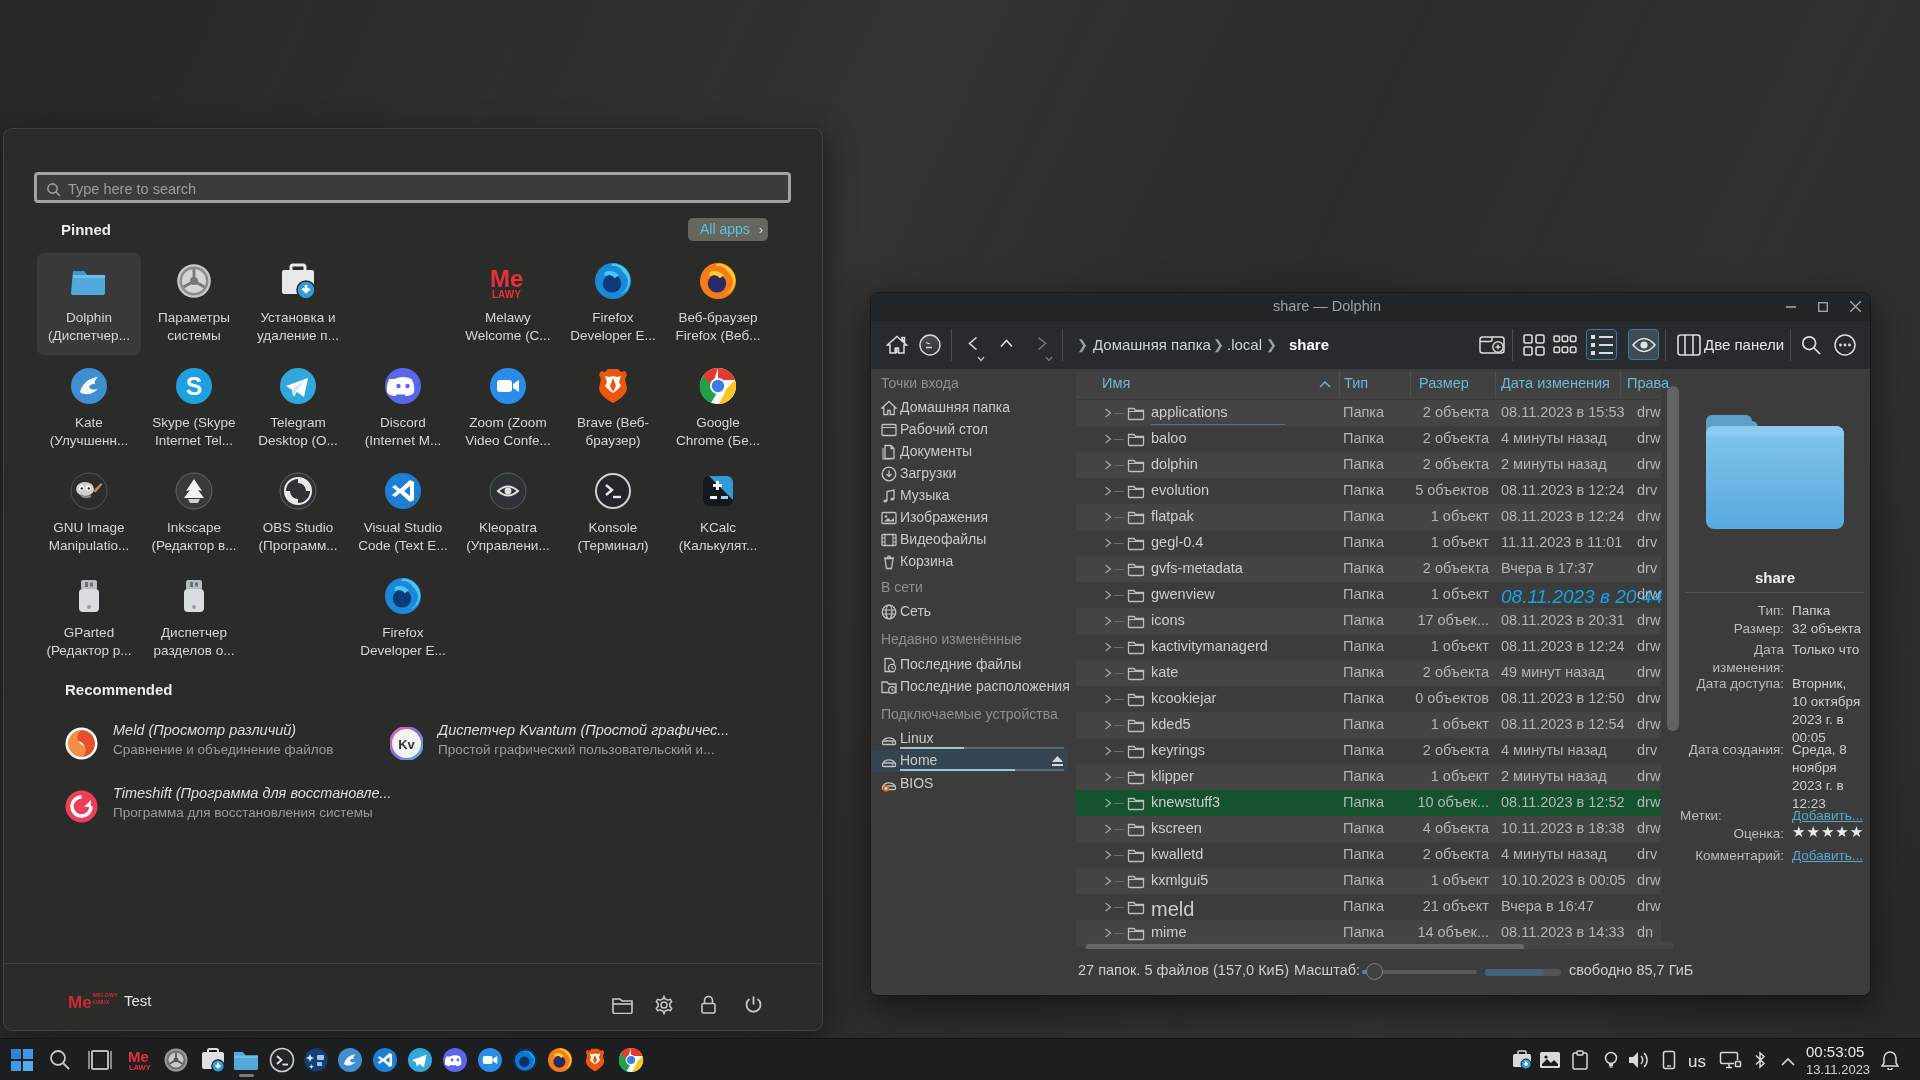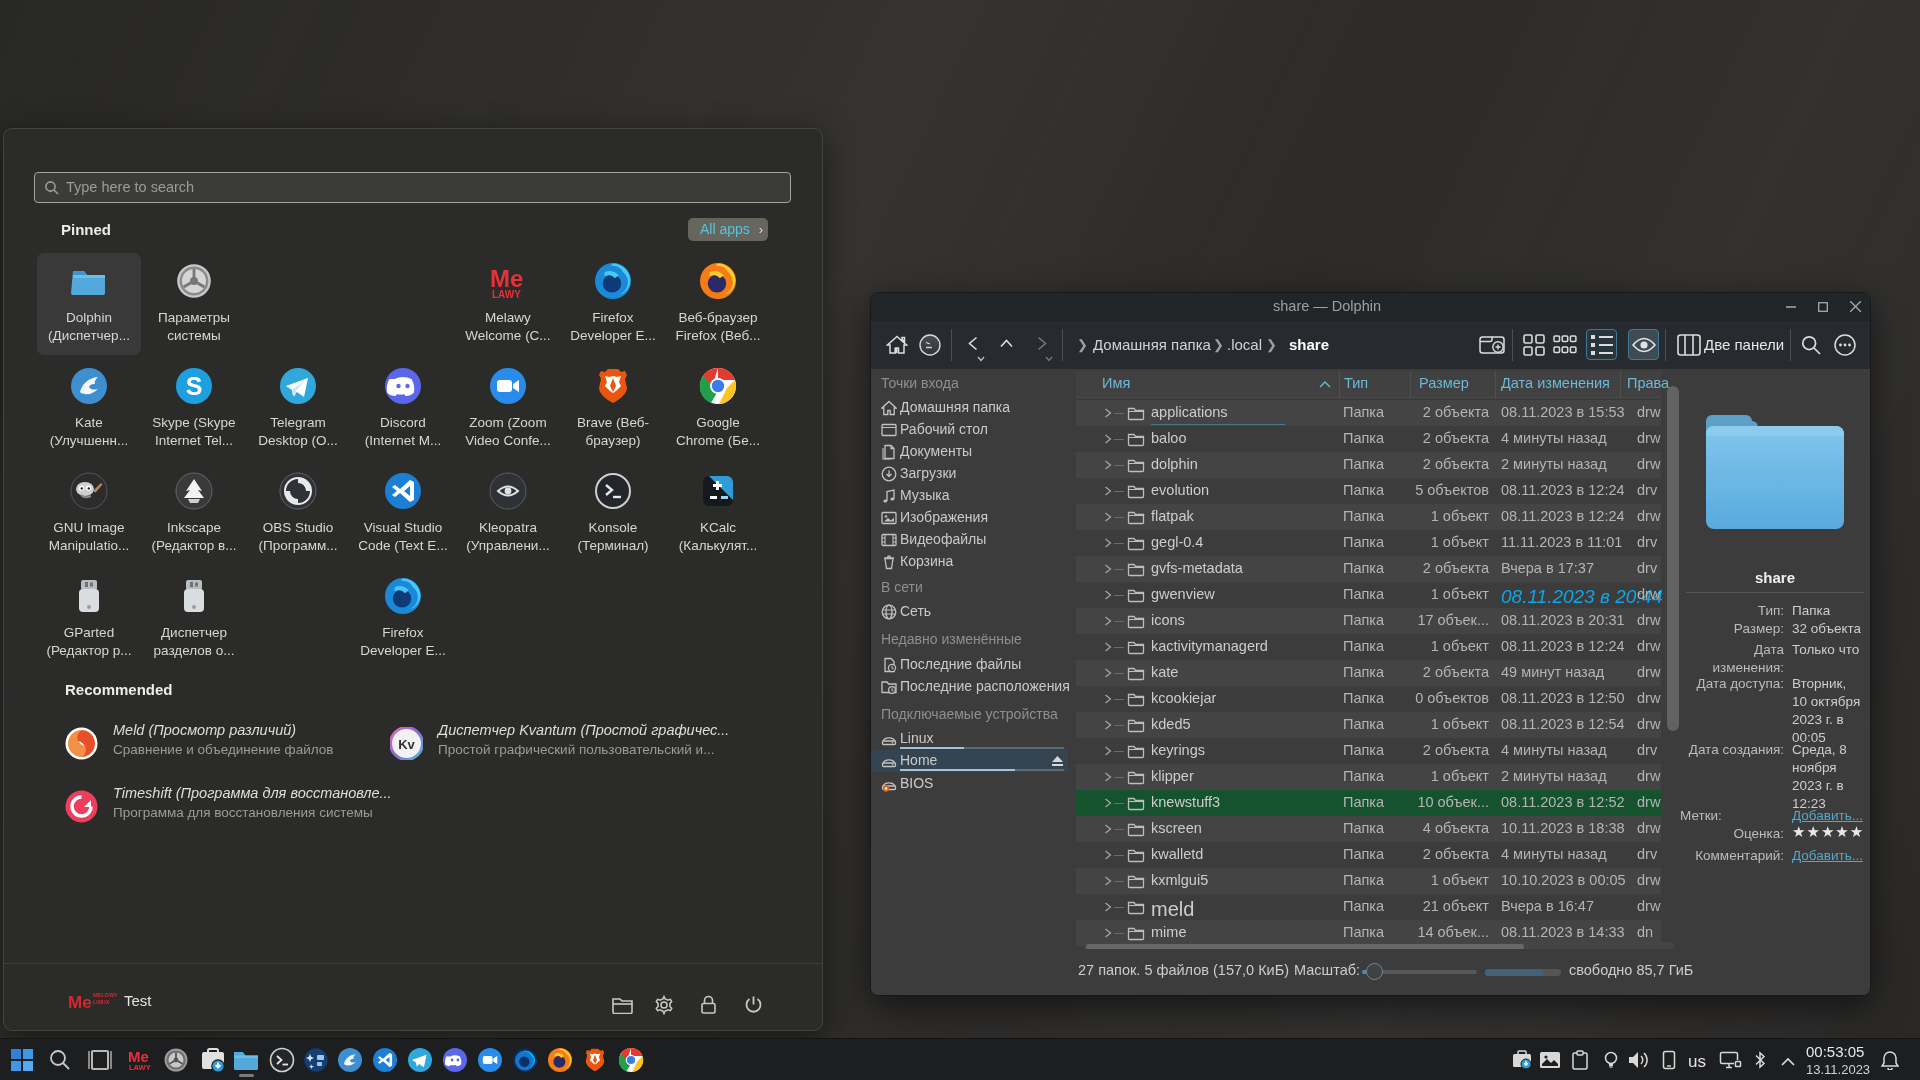--- a/index.html
+++ b/index.html
@@ -8,21 +8,21 @@
 #desktop { position:absolute; inset:0;
   background:
    repeating-linear-gradient(115deg, rgba(255,255,255,0.005) 0 90px, rgba(0,0,0,0.007) 90px 200px),
    linear-gradient(115deg,#272726 0%,#2d2c2a 18%,#343331 40%,#2c2b29 58%,#323130 78%,#292827 100%);
 }
 #taskbar { position:absolute; left:0; right:0; bottom:0; height:42px; background:#1d1e20; border-top:1px solid #141414; }
 #menu { position:absolute; left:3px; top:128px; width:820px; height:903px;
   background:#2b2b29; border:1px solid #434341; border-radius:9px;
   box-shadow:0 8px 30px rgba(0,0,0,.5); }
 #searchbox { position:absolute; left:30px; top:43px; width:757px; height:31px;
-  background:#3b3b39; border:1px solid #a3a3a3; border-radius:4px;
+  background:#3b3b39; border:3px solid #a3a3a3; border-radius:4px;
   color:#9c9c9a; font-size:14.5px; line-height:29px; padding-left:31px; }
 #searchbox .mag { position:absolute; left:9px; top:7px; }
 .seclabel { position:absolute; font-size:15px; font-weight:bold; color:#ececea; }
 #allapps { position:absolute; left:684px; top:89px; width:80px; height:23px; background:#66665f;
   border-radius:5px; color:#54c5de; font-size:14px; text-align:left; padding-left:12px; line-height:22px; }
 #allapps .chev { color:#dcdcda; font-size:13px; margin-left:9px; }
 .tile { position:absolute; width:104px; height:102px; text-align:center; color:#d6d6d4; font-size:13.5px; line-height:18px; }
 .tile .ic { height:40px; margin:8px auto 8px auto; width:40px; position:relative; }
 .tile.sel { background:#39393a; border-radius:7px; }
 .rec { position:absolute; height:46px; }
@@ -65,20 +65,29 @@
           <circle cx="20.0" cy="20.0" r="12.0" fill="#d5d5d5"></circle>
           <circle cx="20.0" cy="20.0" r="4.0" fill="#777"></circle>
           <g stroke="#777" stroke-width="2.8000000000000003">
             <line x1="20.0" y1="20.0" x2="20.0" y2="8.0"></line>
             <line x1="20.0" y1="20.0" x2="30.4" y2="26.0"></line>
             <line x1="20.0" y1="20.0" x2="9.6" y2="26.0"></line>
           </g>
         </svg></div>
       <div>Параметры<br>системы</div>
     </div>
+<div class="tile" style="left:242px;top:124px">
+      <div class="ic"><svg width="40" height="40" viewBox="0 0 40 40">
+          <rect x="13" y="4" width="14" height="8" rx="2" fill="none" stroke="#e8e8e8" stroke-width="3"></rect>
+          <rect x="4" y="9" width="32" height="24" rx="2" fill="#e8e8e8"></rect>
+          <circle cx="28" cy="29" r="9" fill="#2f9cd8" stroke="#2b2b29" stroke-width="1.5"></circle>
+          <path d="M28 24 v7 m-3.5 -3.5 l3.5 3.5 l3.5 -3.5" stroke="#fff" stroke-width="2.5" fill="none"></path>
+        </svg></div>
+      <div>Установка и<br>удаление п...</div>
+    </div>
 <div class="tile" style="left:452px;top:124px">
       <div class="ic"><svg width="52" height="40" viewBox="0 0 52 40">
           <text x="2" y="26" font-family="Liberation Sans" font-weight="bold" font-size="24" fill="#e8303a">Me</text>
           <text x="4" y="37" font-family="Liberation Sans" font-weight="bold" font-size="10" fill="#e8303a">LAWY</text>
         </svg></div>
       <div>Melawy<br>Welcome (C...</div>
     </div>
 <div class="tile" style="left:557px;top:124px">
       <div class="ic"><svg width="40" height="40" viewBox="0 0 40 40">
           <circle cx="20" cy="20" r="18" fill="#1989d8"></circle>

